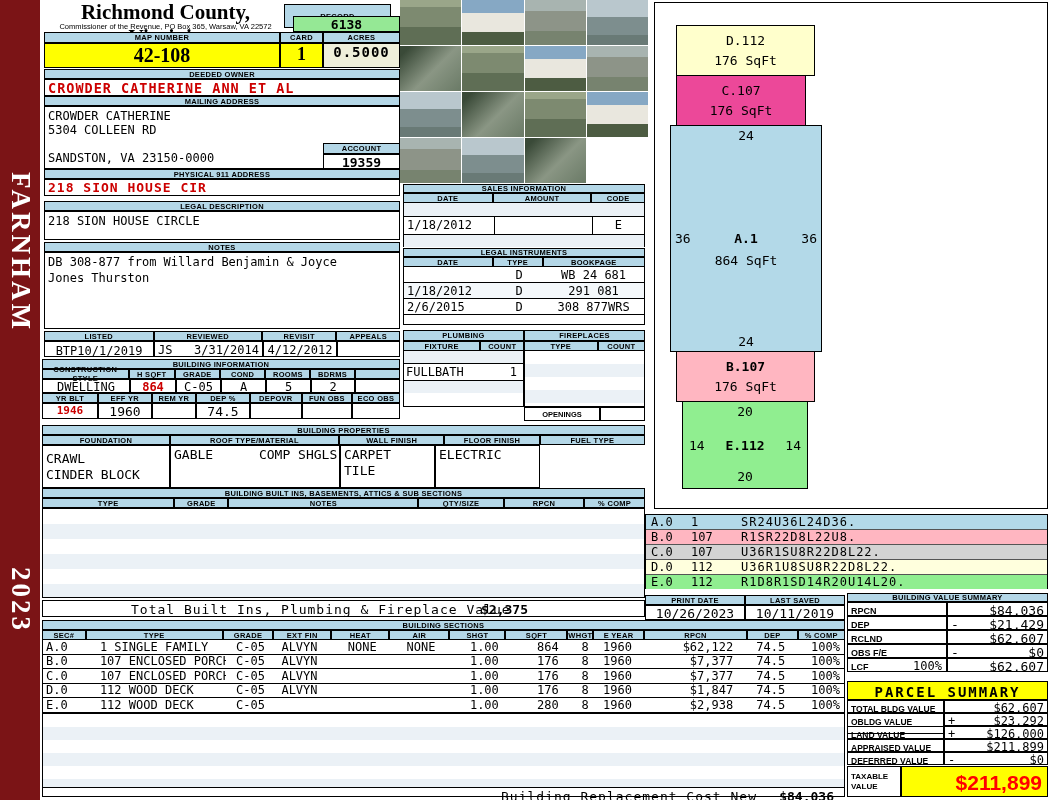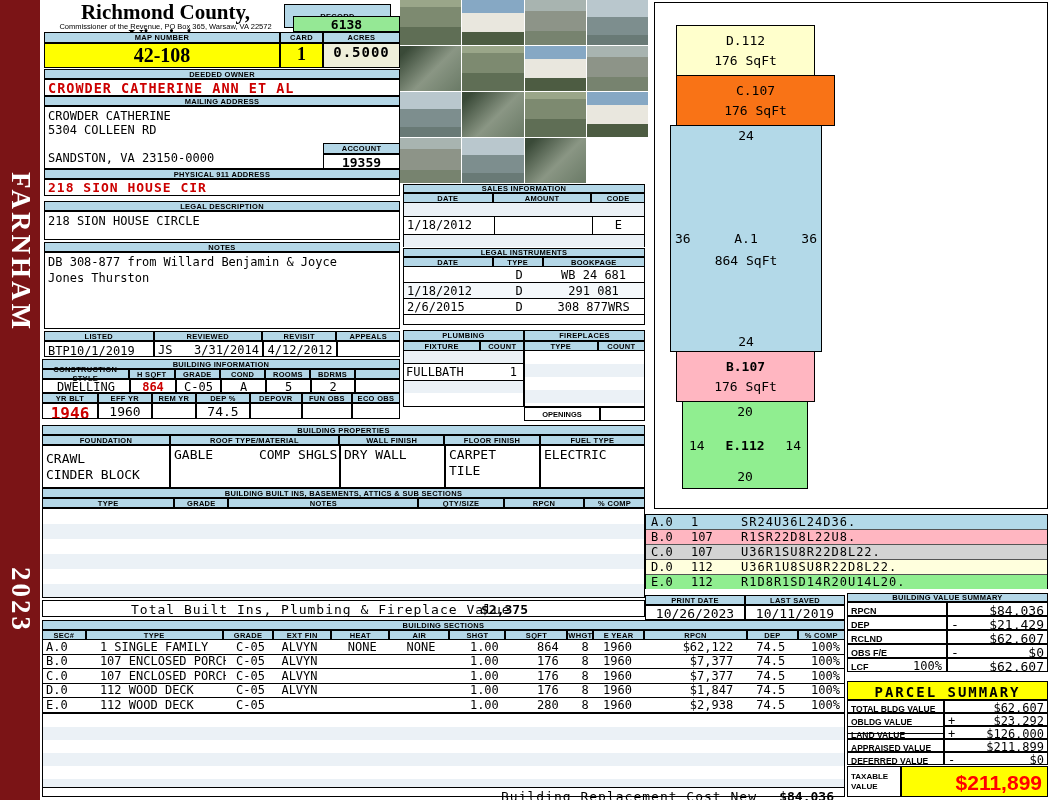--- a/index.html
+++ b/index.html
@@ -75,21 +75,21 @@
     <div class="mono12" style="padding:2px 0 0 3px">Jones Thurston</div>
   </div>
 
   <div class="abs flex" style="left:44px;top:331px;width:356px;height:10px">
     <div class="bar" style="width:110px">LISTED</div>
     <div class="bar" style="width:109px">REVIEWED</div>
     <div class="bar" style="width:74px">REVISIT</div>
     <div class="bar" style="width:63px">APPEALS</div>
   </div>
   <div class="abs flex mono12" style="left:44px;top:341px;width:356px;height:16px">
-    <div class="cell flex" style="width:110px;justify-content:flex-start;padding:2px 3px">
+    <div class="cell flex" style="width:110px;justify-content:center;padding:2px 3px">
       <span>BTP</span>
         <span>10/1/2019</span>
     </div>
     <div class="cell flex" style="width:109px;justify-content:space-between;padding:1px 3px">
       <span>JS</span>
         <span>3/31/2014</span>
     </div>
     <div class="cell ctr" style="width:74px;padding-top:1px">4/12/2012</div>
     <div class="cell" style="width:63px"></div>
   </div>
@@ -116,21 +116,21 @@
   <div class="abs flex" style="left:42px;top:393px;width:358px;height:10px">
     <div class="bar" style="width:56px">YR BLT</div>
     <div class="bar" style="width:54px">EFF YR</div>
     <div class="bar" style="width:44px">REM YR</div>
     <div class="bar" style="width:54px">DEP %</div>
     <div class="bar" style="width:52px">DEPOVR</div>
     <div class="bar" style="width:50px">FUN OBS</div>
     <div class="bar" style="width:48px">ECO OBS</div>
   </div>
   <div class="abs flex mono13" style="left:42px;top:403px;width:358px;height:16px">
-    <div class="cell ctr red" style="width:56px;font-size:16px">1946</div>
+    <div class="cell ctr red" style="width:56px;font-size:11px">1946</div>
     <div class="cell ctr" style="width:54px">1960</div>
     <div class="cell" style="width:44px"></div>
     <div class="cell ctr" style="width:54px">74.5</div>
     <div class="cell" style="width:52px"></div>
     <div class="cell" style="width:50px"></div>
     <div class="cell" style="width:48px"></div>
   </div>
 
   <div class="abs bar" style="left:42px;top:425px;width:603px;height:10px">BUILDING PROPERTIES</div>
   <div class="abs flex" style="left:42px;top:435px;width:603px;height:10px">
@@ -142,21 +142,20 @@
   </div>
   <div class="abs flex mono13" style="left:42px;top:445px;width:603px;height:43px">
     <div class="cell" style="width:128px;padding:5px 0 0 3px;line-height:16px">
       <div>CRAWL</div>
       <div>CINDER BLOCK</div>
     </div>
     <div class="cell" style="width:170px;padding:1px 0 0 3px">
       <span>GABLE</span>
       <span style="margin-left:38px">COMP SHGLS</span>
     </div>
-    <div class="cell" style="width:105px;padding:1px 0 0 3px">DRY WALL</div>
     <div class="cell" style="width:95px;padding:1px 0 0 3px;line-height:16px">
       <div>CARPET</div>
       <div>TILE</div>
     </div>
     <div class="cell" style="width:105px;padding:1px 0 0 3px">ELECTRIC</div>
   </div>
 
   <div class="abs bar" style="left:42px;top:488px;width:603px;height:10px">BUILDING BUILT INS, BASEMENTS, ATTICS &amp; SUB SECTIONS</div>
   <div class="abs flex" style="left:42px;top:498px;width:603px;height:10px">
     <div class="bar" style="width:133px">TYPE</div>
@@ -257,28 +256,28 @@
       <div class="cell ctr" style="width:76px;font:bold 7.5px 'Liberation Sans',sans-serif;display:flex;align-items:center;justify-content:center">OPENINGS</div>
       <div class="cell" style="width:45px"></div>
     </div>
   </div>
 
   <div class="abs box" style="left:654px;top:2px;width:394px;height:507px">
     <div class="abs sk" style="left:21px;top:22px;width:139px;height:51px;background:#ffffcc;padding-top:5px;line-height:20px">
       <div>D.112</div>
       <div>176 SqFt</div>
     </div>
-    <div class="abs sk" style="left:21px;top:72px;width:159px;height:51px;background:#f97316;padding-top:5px;line-height:20px">
+    <div class="abs sk" style="left:21px;top:72px;width:130px;height:51px;background:#ec4899;padding-top:5px;line-height:20px">
       <div>C.107</div>
       <div>176 SqFt</div>
     </div>
     <div class="abs sk" style="left:15px;top:122px;width:152px;height:227px;background:#b3d9e8">
       <div class="abs" style="left:0;right:0;top:2px">24</div>
       <div class="abs" style="left:4px;top:105px">36</div>
-      <div class="abs" style="left:0;right:0;top:105px;font-weight:normal">A.1</div>
+      <div class="abs" style="left:0;right:0;top:105px;font-weight:bold">A.1</div>
       <div class="abs" style="right:4px;top:105px">36</div>
       <div class="abs" style="left:0;right:0;top:127px">864 SqFt</div>
       <div class="abs" style="left:0;right:0;bottom:2px">24</div>
     </div>
     <div class="abs sk" style="left:21px;top:348px;width:139px;height:51px;background:#ffb6c1;padding-top:5px;line-height:20px">
       <div style="font-weight:bold">B.107</div>
       <div>176 SqFt</div>
     </div>
     <div class="abs sk" style="left:27px;top:398px;width:126px;height:88px;background:#90ee90">
       <div class="abs" style="left:0;right:0;top:2px">20</div>

